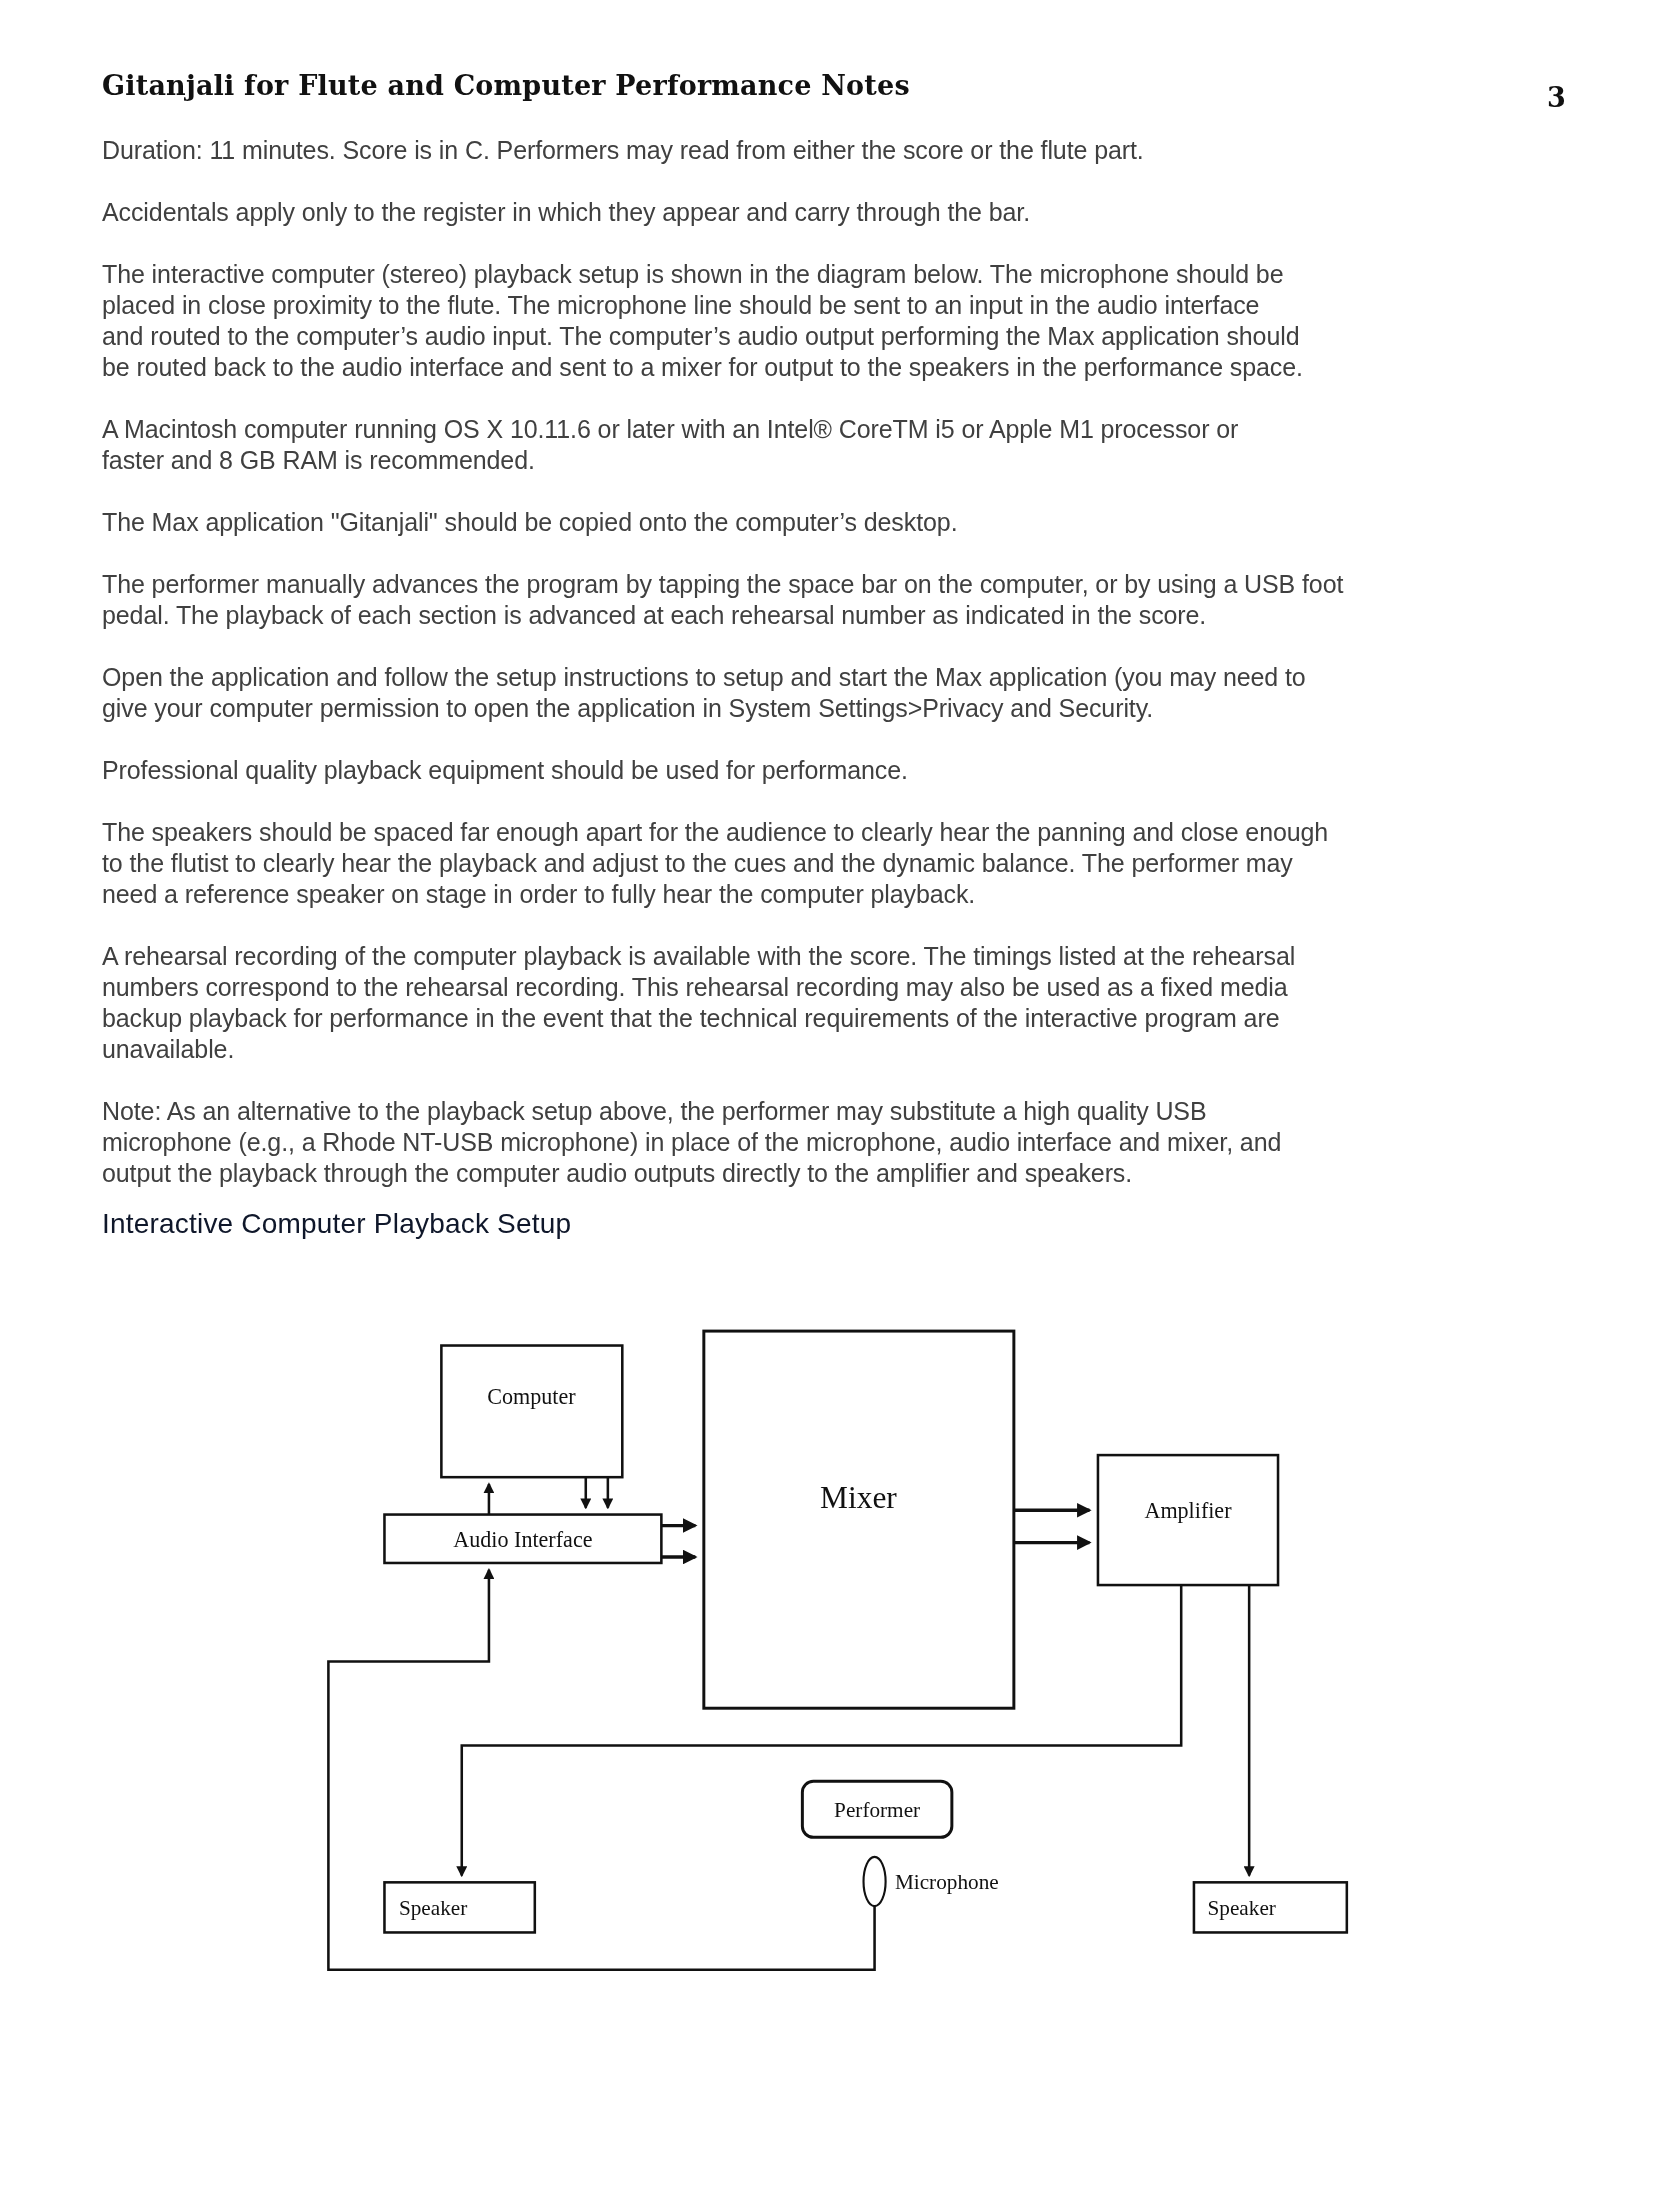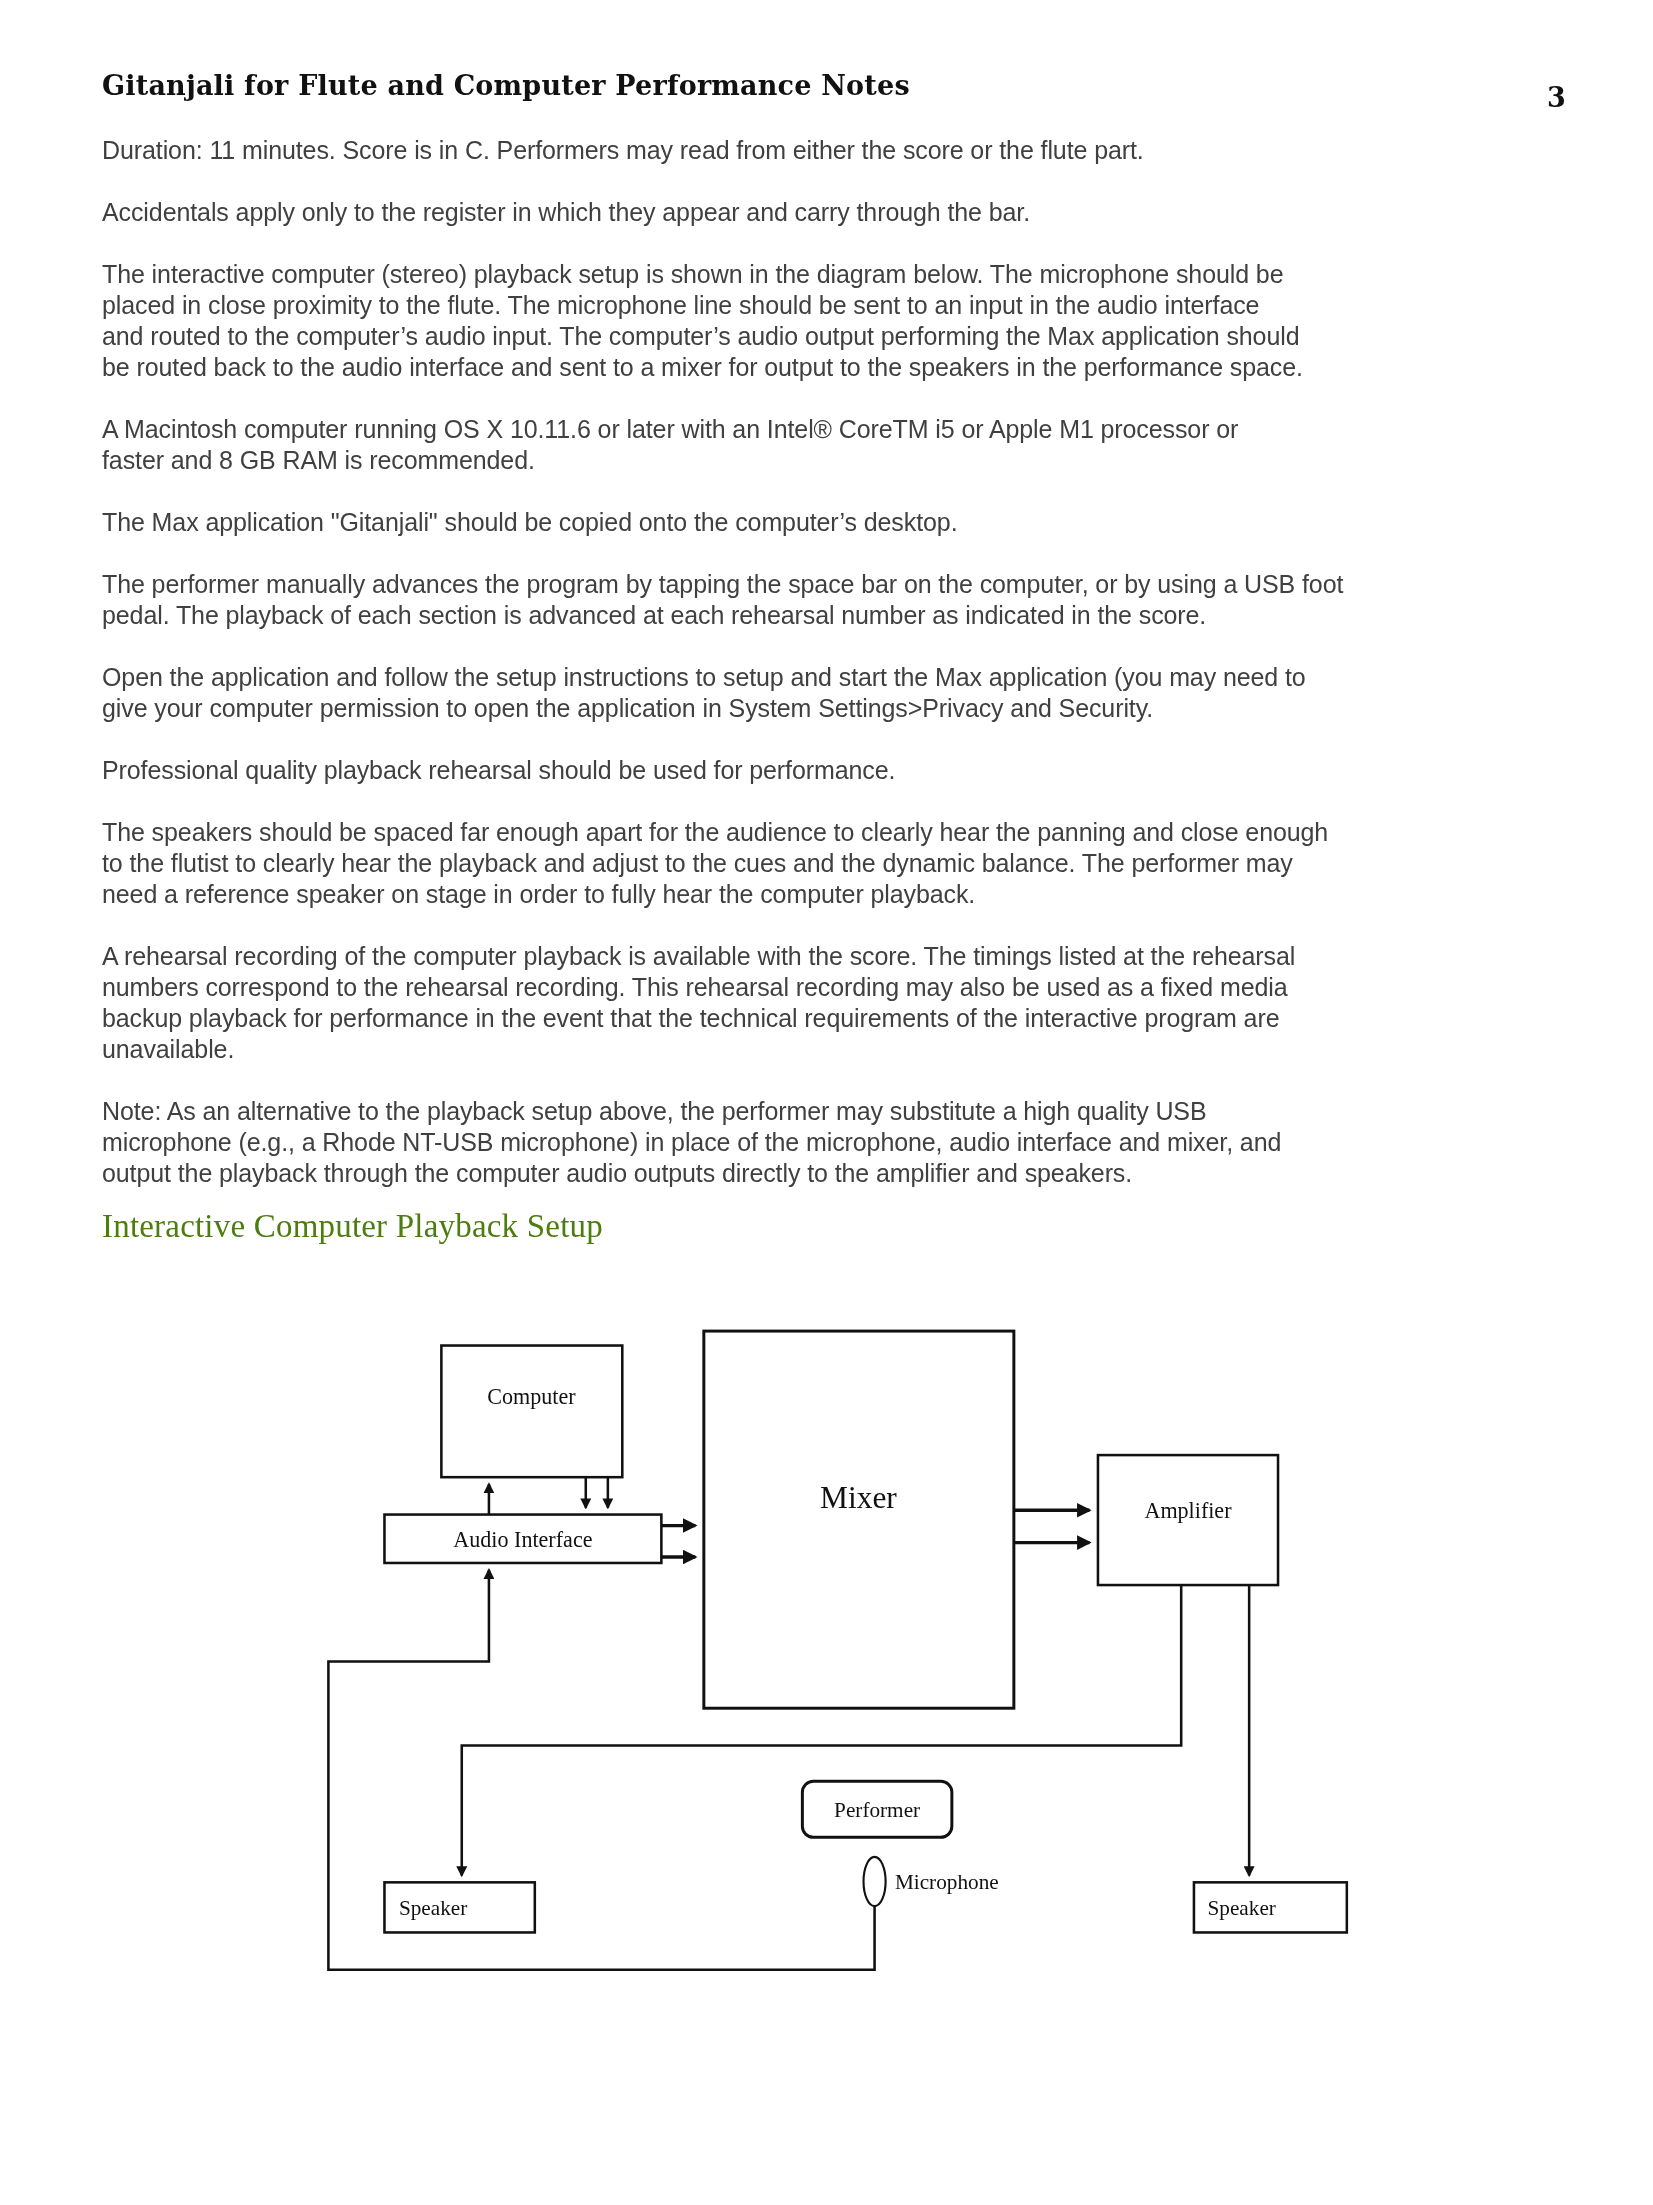--- a/index.html
+++ b/index.html
@@ -39,24 +39,24 @@
   .body-para {
     margin: 31px 0 0 0;
     font-size: 25px;
     line-height: 31px;
     white-space: pre-line;
     letter-spacing: -0.1px;
     color: #404040;
   }
   .section-heading {
     margin: 18.7px 0 0 0;
-    font-family: Liberation Serif, serif;
+    font-family: Liberation Sans, sans-serif;
     font-weight: normal;
-    font-size: 33px;
-    color: #4d7c0f;
+    font-size: 28px;
+    color: #0f172a;
     letter-spacing: 0.2px;
   }
   .diagram {
     position: absolute;
     left: 0;
     top: 1309px;
   }
   .box  { fill: #ffffff; stroke: #111111; stroke-width: 3; }
   .box-thick { fill: #ffffff; stroke: #111111; stroke-width: 3.5; }
   .wire { fill: none; stroke: #111111; stroke-width: 3; }
@@ -84,21 +84,21 @@
 placed in close proximity to the flute. The microphone line should be sent to an input in the audio interface
 and routed to the computer’s audio input. The computer’s audio output performing the Max application should
 be routed back to the audio interface and sent to a mixer for output to the speakers in the performance space.</p>
     <p class="body-para">A Macintosh computer running OS X 10.11.6 or later with an Intel® CoreTM i5 or Apple M1 processor or
 faster and 8 GB RAM is recommended.</p>
     <p class="body-para">The Max application "Gitanjali" should be copied onto the computer’s desktop.</p>
     <p class="body-para">The performer manually advances the program by tapping the space bar on the computer, or by using a USB foot
 pedal. The playback of each section is advanced at each rehearsal number as indicated in the score.</p>
     <p class="body-para">Open the application and follow the setup instructions to setup and start the Max application (you may need to
 give your computer permission to open the application in System Settings&gt;Privacy and Security.</p>
-    <p class="body-para">Professional quality playback rehearsal should be used for performance.</p>
+    <p class="body-para">Professional quality playback equipment should be used for performance.</p>
     <p class="body-para">The speakers should be spaced far enough apart for the audience to clearly hear the panning and close enough
 to the flutist to clearly hear the playback and adjust to the cues and the dynamic balance. The performer may
 need a reference speaker on stage in order to fully hear the computer playback.</p>
     <p class="body-para">A rehearsal recording of the computer playback is available with the score.  The timings listed at the rehearsal
 numbers correspond to the rehearsal recording.  This rehearsal recording may also be used as a fixed media
 backup playback for performance in the event that the technical requirements of the interactive program are
 unavailable.</p>
     <p class="body-para">Note: As an alternative to the playback setup above, the performer may substitute a high quality USB
 microphone (e.g., a Rhode NT-USB microphone) in place of the microphone, audio interface and mixer, and
 output the playback through the computer audio outputs directly to the amplifier and speakers.</p>

